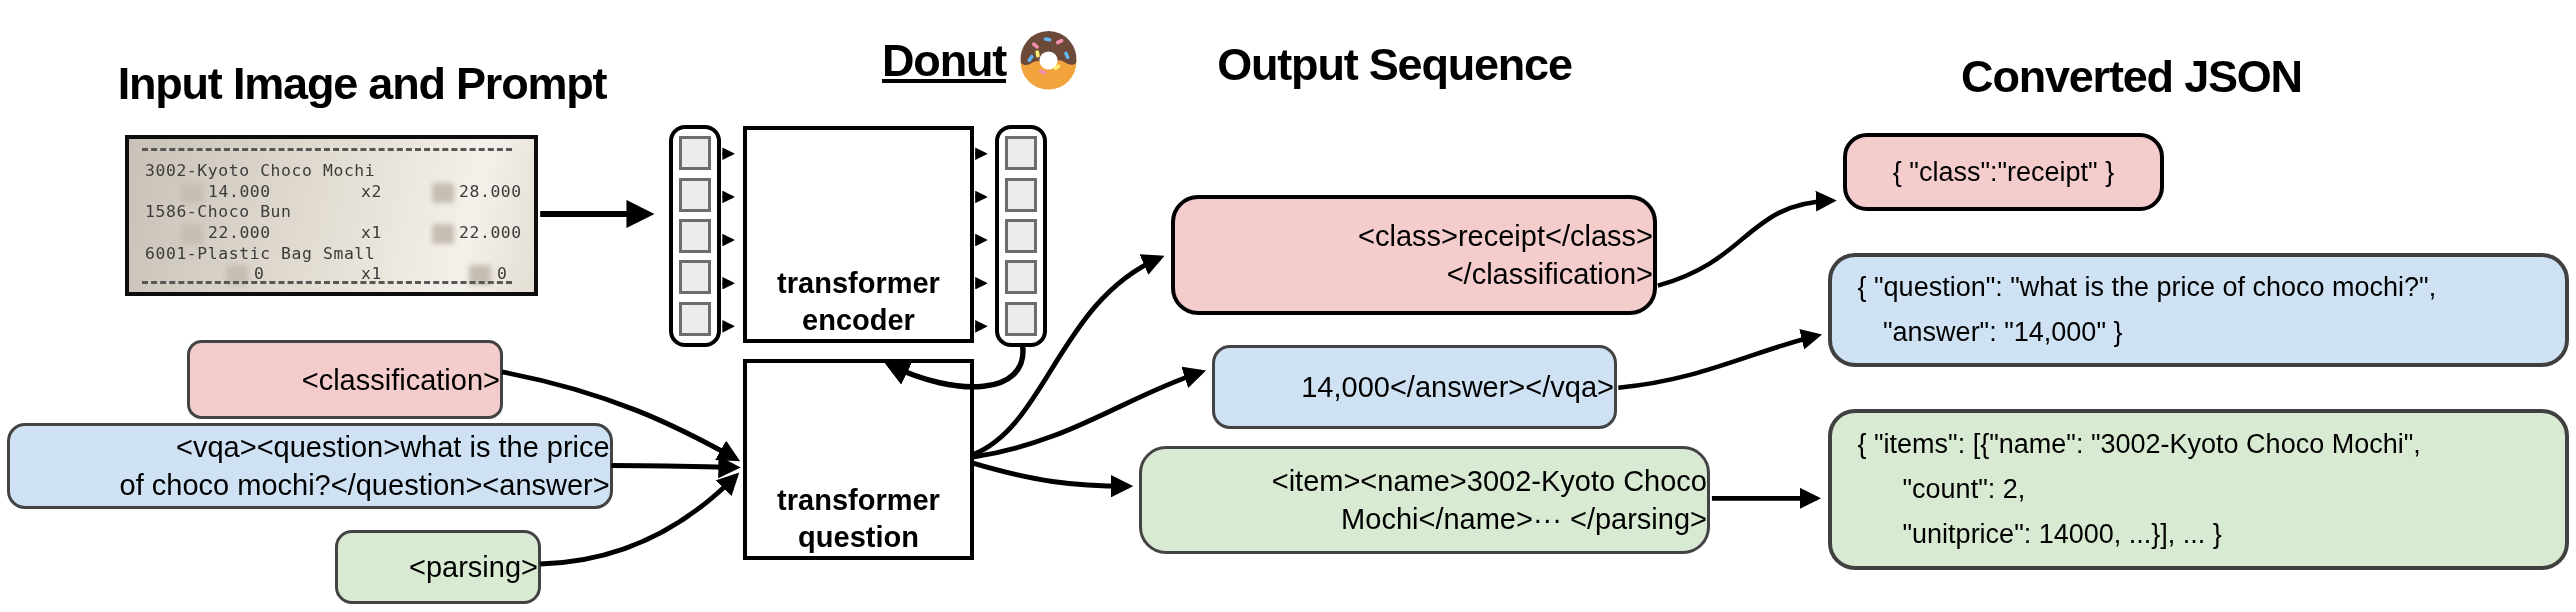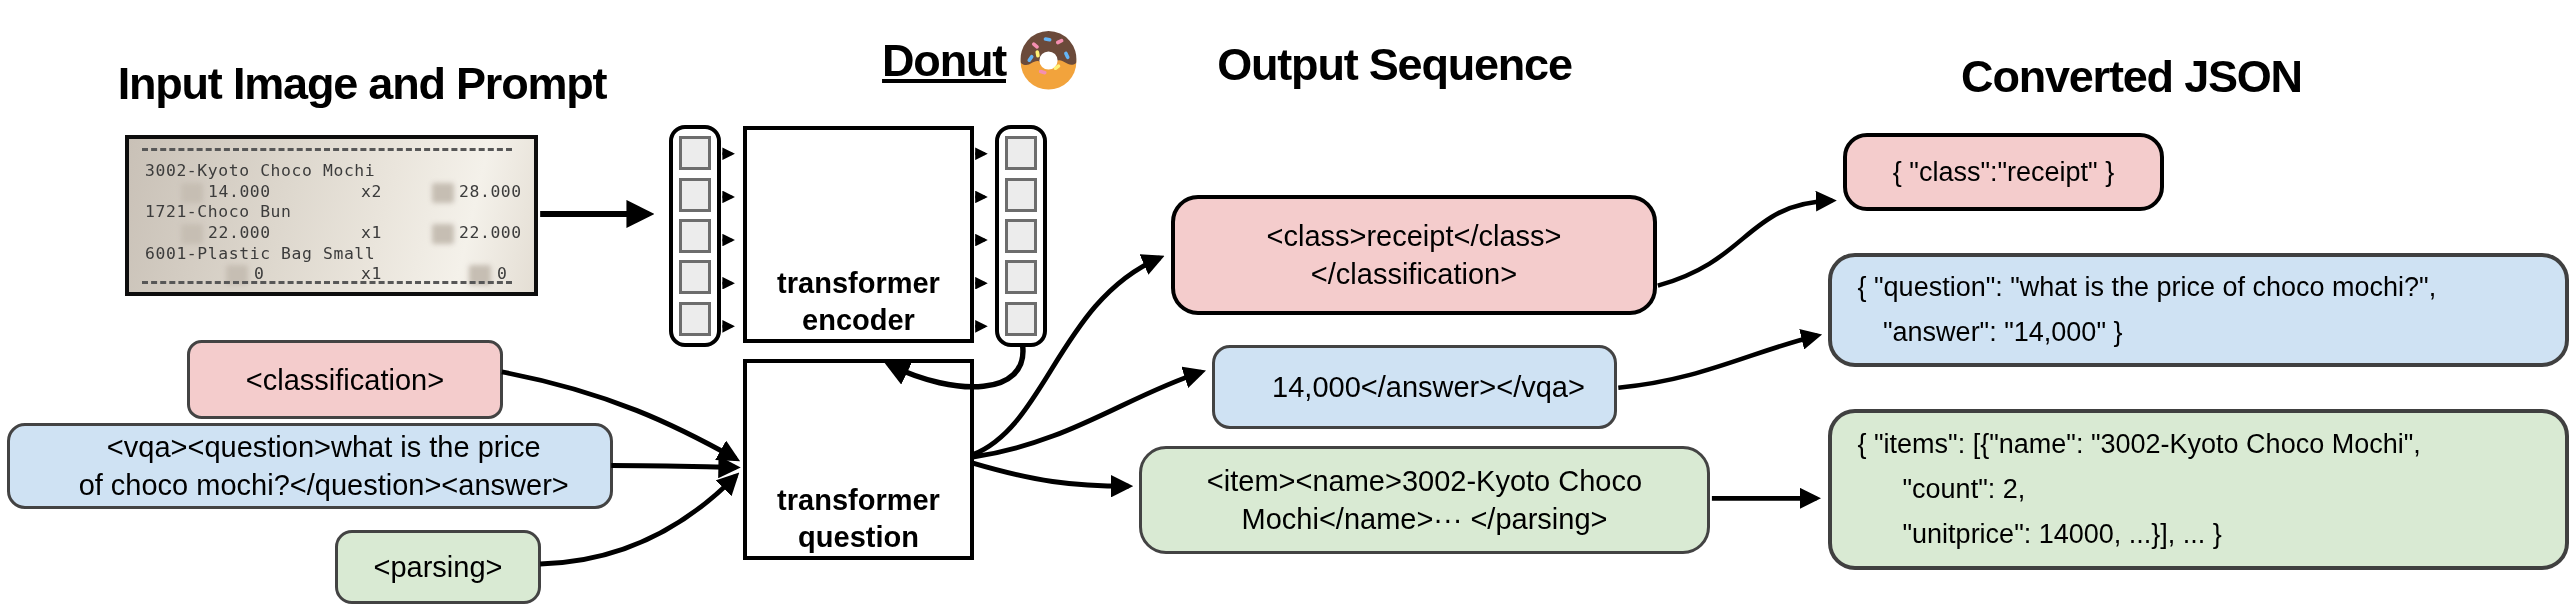--- a/index.html
+++ b/index.html
@@ -1,19 +1,19 @@
 <!DOCTYPE html>
 <html style="font-size:9.7px"><head>
 <meta charset="utf-8">
 <style>
   html,body{margin:0;padding:0;background:#fff;}
   #canvas{position:relative;width:2576px;height:612px;background:#fff;overflow:hidden;
           font-family:"Liberation Sans",sans-serif;color:#000;}
   .title{position:absolute;font-size:45px;font-weight:bold;letter-spacing:-1.2px;text-align:center;white-space:nowrap;}
-  .box{position:absolute;display:flex;flex-direction:column;align-items:center;justify-content:center;
+  .box{position:absolute;display:flex;flex-direction:column;align-items:flex-end;justify-content:center;
        text-align:center;box-sizing:border-box;line-height:38px;font-size:29px;}
   .pink{background:#f4cccc;}
   .blue{background:#cfe2f3;padding-left:28px;}
   .green{background:#d9ead3;}
   .gborder{border:3.6px solid #434343;}
   .kborder{border:4.9px solid #000;}
   .modelbox{position:absolute;background:#fff;border:4.3px solid #000;box-sizing:border-box;
             display:flex;flex-direction:column;align-items:center;justify-content:flex-end;
             font-weight:bold;font-size:29px;line-height:37px;}
   .patchcol{position:absolute;background:#fff;border:4.3px solid #000;border-radius:16px;box-sizing:border-box;
@@ -66,21 +66,21 @@
   <div class="boxlayer">
 
     <div class="receipt">
       <div class="rsep" style="top:8.5px;"></div>
       <span class="rline" style="left:16px;top:22px;">3002-Kyoto Choco Mochi</span>
       <span class="rd" style="left:52px;top:44px;"></span>
       <span class="rline" style="left:79px;top:43px;">14.000</span>
       <span class="rline" style="left:232px;top:43px;">x2</span>
       <span class="rd" style="left:303px;top:44px;"></span>
       <span class="rline" style="left:330px;top:43px;">28.000</span>
-      <span class="rline" style="left:16px;top:63px;">1721-Choco Bun</span>
+      <span class="rline" style="left:16px;top:63px;">1586-Choco Bun</span>
       <span class="rd" style="left:52px;top:85px;"></span>
       <span class="rline" style="left:79px;top:84px;">22.000</span>
       <span class="rline" style="left:232px;top:84px;">x1</span>
       <span class="rd" style="left:303px;top:85px;"></span>
       <span class="rline" style="left:330px;top:84px;">22.000</span>
       <span class="rline" style="left:16px;top:105px;">6001-Plastic Bag Small</span>
       <span class="rd" style="left:97px;top:126px;"></span>
       <span class="rline" style="left:125px;top:125px;">0</span>
       <span class="rline" style="left:232px;top:125px;">x1</span>
       <span class="rd" style="left:340px;top:126px;"></span>

